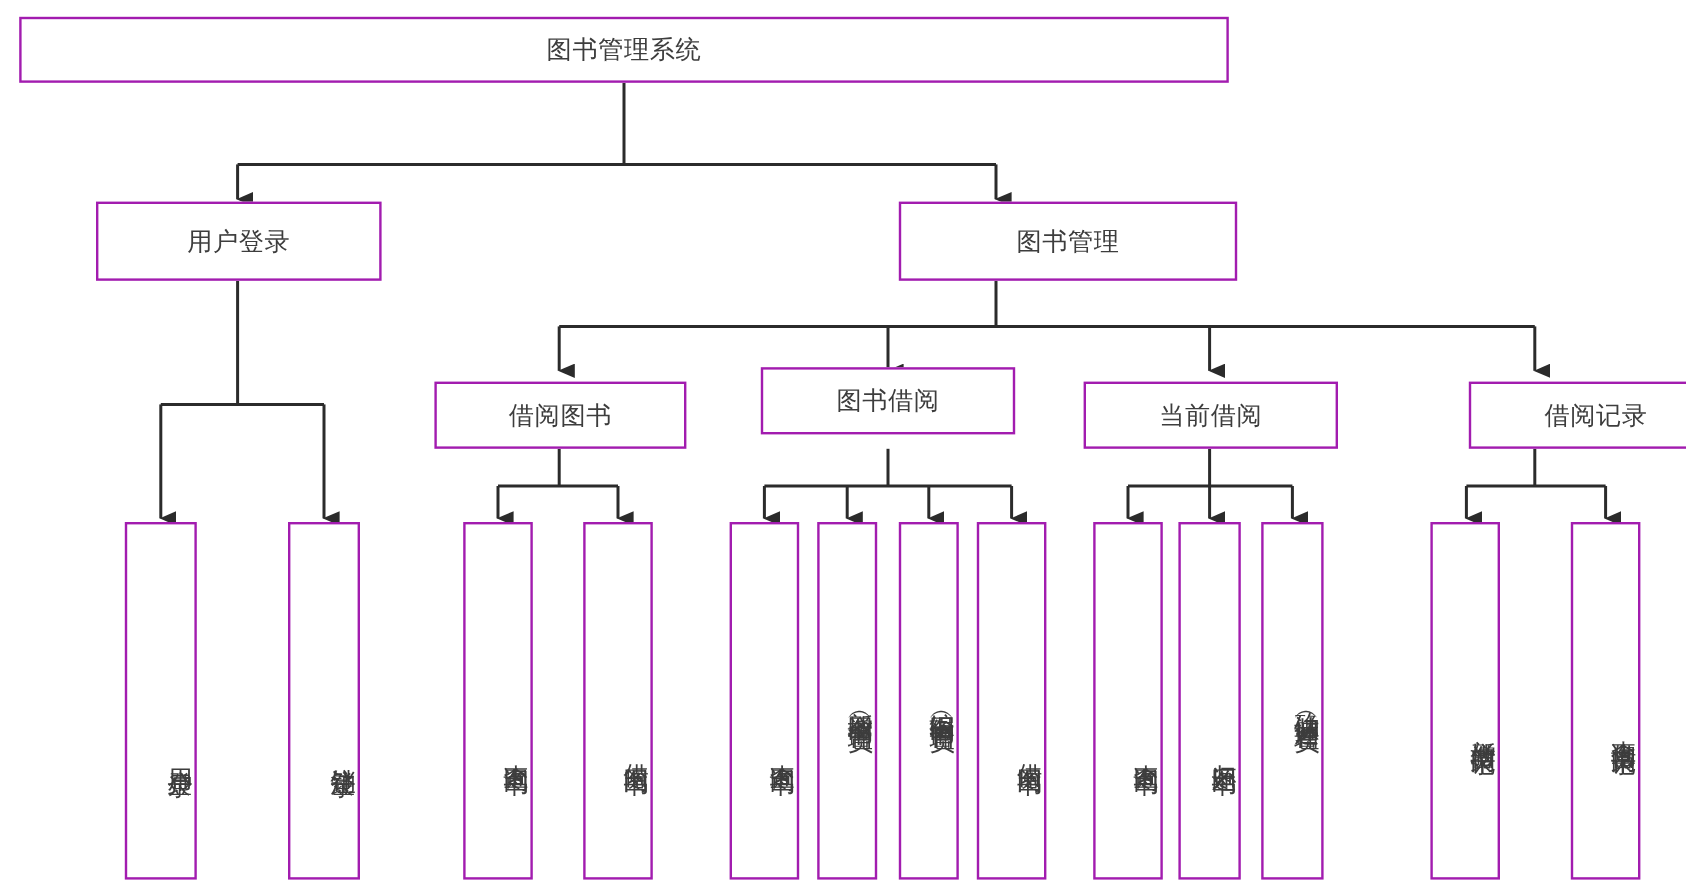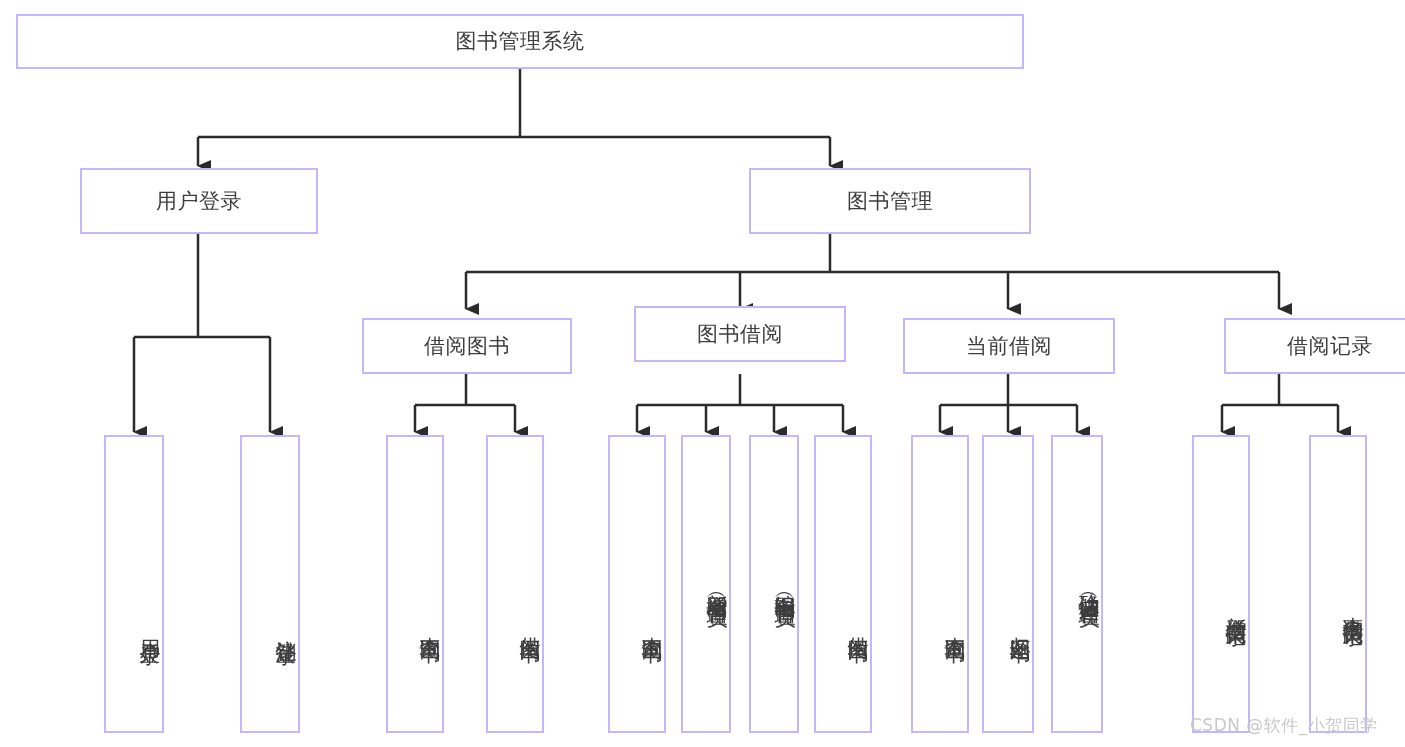--- a/index.html
+++ b/index.html
@@ -22,21 +22,21 @@
     left: 0;
     top: 0;
     width: 1405px;
     height: 747px;
     pointer-events: none;
   }
   .node {
     position: absolute;
     box-sizing: border-box;
     background: #ffffff;
-    border: 2px solid #c4b5fd;
+    border: 2px solid #a21caf;
     display: flex;
     align-items: center;
     justify-content: center;
     color: #3d3d3d;
     line-height: 1.18;
   }
   .node.horiz {
     font-size: 21px;
     letter-spacing: 0.5px;
   }
@@ -183,15 +183,14 @@
     <span>确认归还（管理员）</span>
   </div>
 
   <div class="node vert" style="left:1192px; top:435px; width:58px; height:298px; padding-top:44px;">
     <span>新增借阅记录</span>
   </div>
   <div class="node vert" style="left:1309px; top:435px; width:58px; height:298px; padding-top:44px;">
     <span>查询借阅记录</span>
   </div>
 
-  <div class="watermark" style="left:1190px; top:714px;">CSDN @软件_小贺同学</div>
 
 </div>
 
 </body></html>

